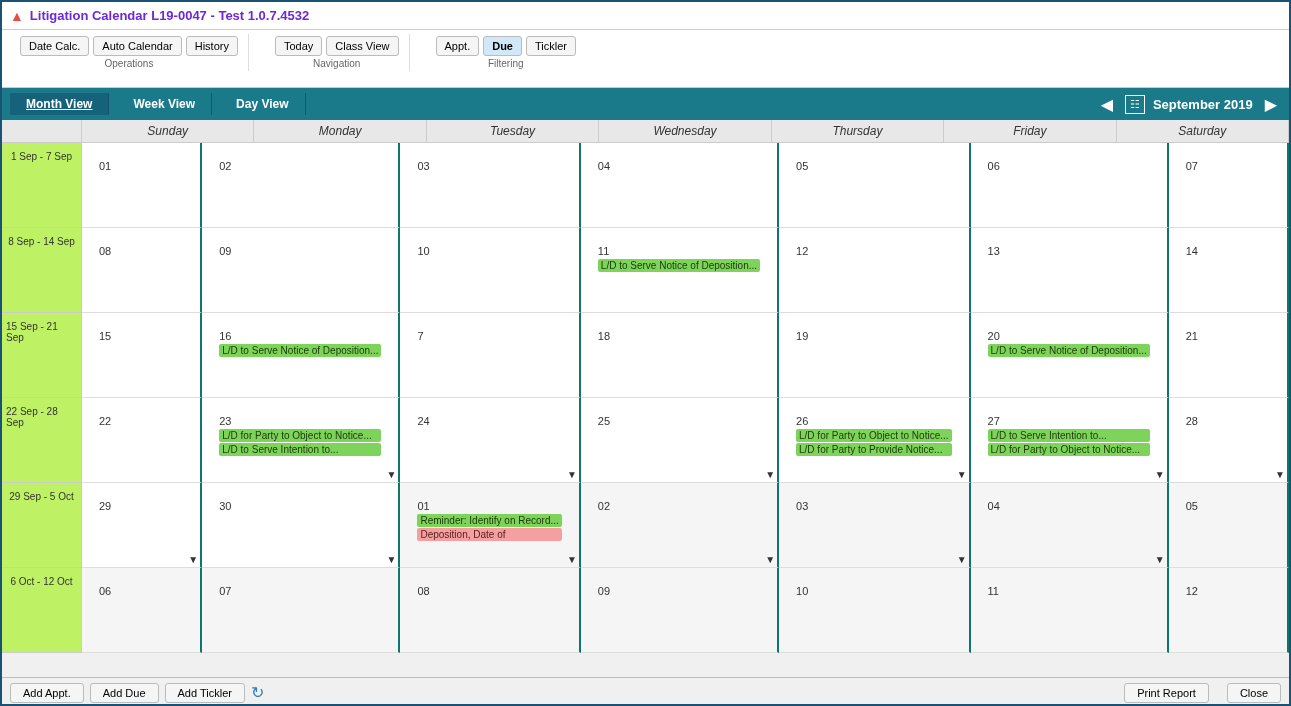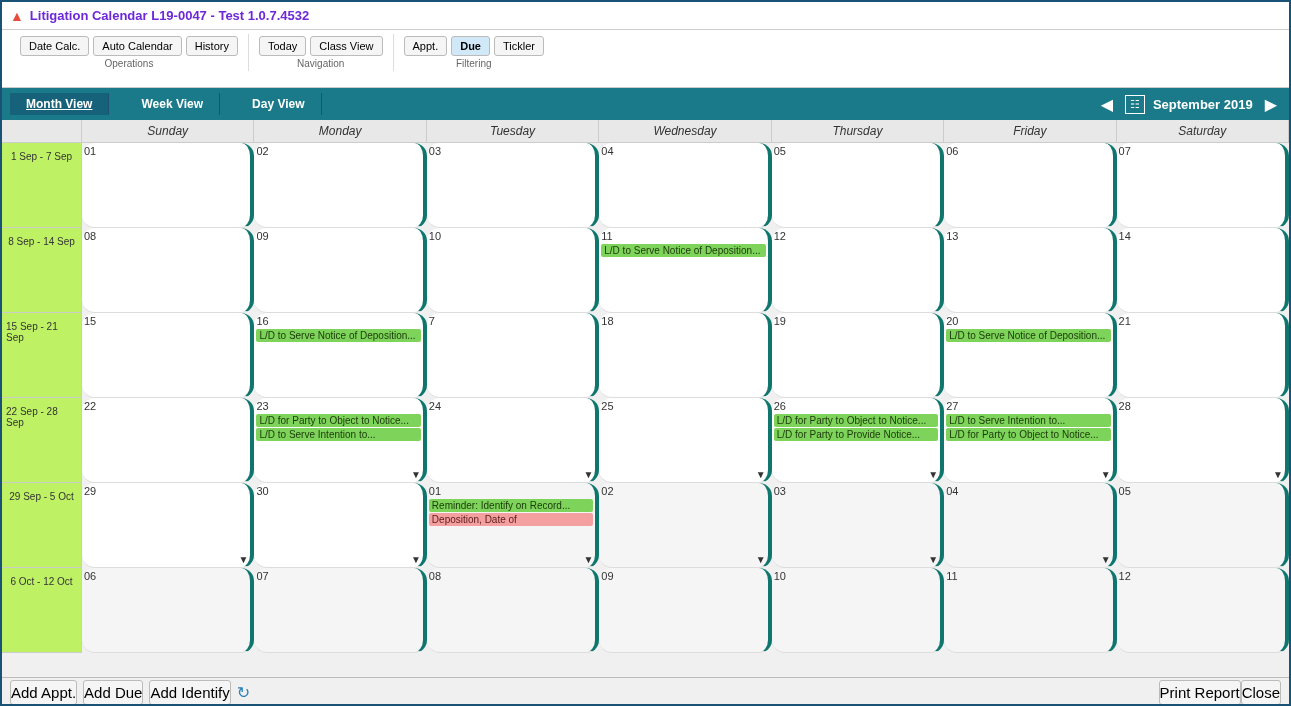--- a/index.html
+++ b/index.html
@@ -4,60 +4,60 @@
   <style>
     * { box-sizing: border-box; margin: 0; padding: 0; }
     body { font-family: 'Segoe UI', Tahoma, Geneva, Verdana, sans-serif; font-size: 11px; background: #f0f0f0; width: 1291px; height: 706px; overflow: hidden; border: 2px solid #1a5276; }
 
     
     .title-bar { background: white; border-bottom: 1px solid #ccc; padding: 4px 8px; display: flex; align-items: center; gap: 6px; height: 28px; }
     .title-bar-icon { color: #e74c3c; font-size: 14px; }
     .title-bar-text { color: #6d28d9; font-weight: bold; font-size: 13px; }
 
     
-    .toolbar { background: white; border-bottom: 1px solid #ccc; padding: 4px 8px; display: flex; align-items: flex-start; gap: 0; height: 58px; }
+    .toolbar { background: white; border-bottom: 1px solid #ccc; padding: 4px 8px; display: flex; align-items: flex-start; gap: 16px; height: 58px; }
     .toolbar-group { display: flex; flex-direction: column; align-items: center; border-right: 1px solid #ddd; padding: 2px 10px; }
     .toolbar-group:last-child { border-right: none; }
     .toolbar-buttons { display: flex; gap: 4px; align-items: center; flex: 1; align-items: center; }
     .toolbar-label { font-size: 10px; color: #666; margin-top: 2px; }
     .tb-btn { background: #f5f5f5; border: 1px solid #bbb; border-radius: 3px; padding: 3px 8px; cursor: pointer; font-size: 11px; white-space: nowrap; }
     .tb-btn-active { background: #d0e8f8; border: 2px solid #2980b9; font-weight: bold; }
     .tb-btn-filter { padding: 3px 8px; border-radius: 3px; border: 1px solid #bbb; cursor: pointer; font-size: 11px; }
 
     
     .cal-nav { background: #1a7a8a; color: white; display: flex; align-items: center; height: 32px; padding: 0 8px; }
-    .cal-nav-views { display: flex; gap: 16px; }
+    .cal-nav-views { display: flex; gap: 8px; }
     .nav-view-btn { color: white; background: transparent; border: none; padding: 4px 16px; cursor: pointer; font-size: 12px; font-weight: bold; border-right: 1px solid #1a5276; }
     .nav-view-btn.active { background: #15627a; text-decoration: underline; }
     .nav-month-area { margin-left: auto; display: flex; align-items: center; gap: 8px; }
     .nav-month-text { font-weight: bold; font-size: 13px; }
     .nav-arrow { background: transparent; border: none; color: white; cursor: pointer; font-size: 16px; padding: 0 4px; }
     .nav-grid-icon { border: 1px solid white; padding: 2px 4px; cursor: pointer; }
 
     
     .day-headers { display: grid; grid-template-columns: 80px repeat(7, 1fr); background: #e8e8e8; border-bottom: 1px solid #ccc; font-style: italic; }
     .day-header { text-align: center; padding: 4px 0; font-size: 12px; color: #333; border-right: 1px solid #ccc; }
     .day-header:first-child { background: #e8e8e8; border-right: 1px solid #ccc; }
 
     
     .calendar-container { overflow-y: auto; height: calc(706px - 28px - 58px - 32px - 24px - 30px); }
     .calendar-grid { display: grid; grid-template-columns: 80px repeat(7, 1fr); }
     .week-label { background: #bef264; border-right: 1px solid #ccc; border-bottom: 1px solid #ccc; padding: 4px; font-size: 10px; color: #333; display: flex; align-items: flex-start; justify-content: center; padding-top: 8px; }
-    .day-cell { border-right: 4px solid #0f766e; border-bottom: 1px solid #ddd; background: white; min-height: 85px; padding: 2px; position: relative; vertical-align: top; border-radius: 13px; }
+    .day-cell { border-right: 2px solid #0f766e; border-bottom: 1px solid #ddd; background: white; min-height: 85px; padding: 17px; position: relative; vertical-align: top; }
     .day-cell.other-month { background: #f5f5f5; }
     .day-num { font-size: 11px; color: #333; margin-bottom: 2px; font-weight: 500; }
     .event { padding: 1px 3px; margin-bottom: 1px; border-radius: 2px; font-size: 10px; overflow: hidden; white-space: nowrap; text-overflow: ellipsis; cursor: pointer; }
     .event-green { background: #7ed35a; color: #1a3a0a; }
     .event-pink { background: #f5a0a0; color: #5a1a1a; }
     .more-arrow { position: absolute; bottom: 2px; right: 2px; color: #333; font-size: 10px; cursor: pointer; }
 
     
     .footer { background: #f0f0f0; border-top: 1px solid #bbb; display: flex; align-items: center; padding: 4px 8px; height: 30px; gap: 6px; }
-    .footer-right { margin-left: auto; display: flex; gap: 0; justify-content: center; }
-    .footer-btn { background: #f5f5f5; border: 1px solid #bbb; border-radius: 3px; padding: 3px 0; cursor: pointer; font-size: 15px; }
+    .footer-right { margin-left: auto; display: flex; gap: 18px; justify-content: center; }
+    .footer-btn { background: #f5f5f5; border: 1px solid #bbb; border-radius: 3px; padding: 3px 12px; cursor: pointer; font-size: 11px; }
     .refresh-icon { color: #2980b9; font-size: 16px; cursor: pointer; }
   </style>
 </head>
 <body>
 
 <div class="title-bar">
   <span class="title-bar-icon">▲</span>
   <span class="title-bar-text">Litigation Calendar  L19-0047 - Test 1.0.7.4532</span>
 </div>
 
@@ -271,19 +271,19 @@
       </div>
       <div class="day-cell other-month">
         <div class="day-num">12</div>
       </div>
     </div>
 </div>
 
 <div class="footer">
   <button class="footer-btn">Add Appt.</button>
   <button class="footer-btn">Add Due</button>
-  <button class="footer-btn">Add Identify</button>
+  <button class="footer-btn">Add Tickler</button>
   <span class="refresh-icon">↻</span>
   <div class="footer-right">
     <button class="footer-btn">Print Report</button>
     <button class="footer-btn">Close</button>
   </div>
 </div>
 
 </body></html>

